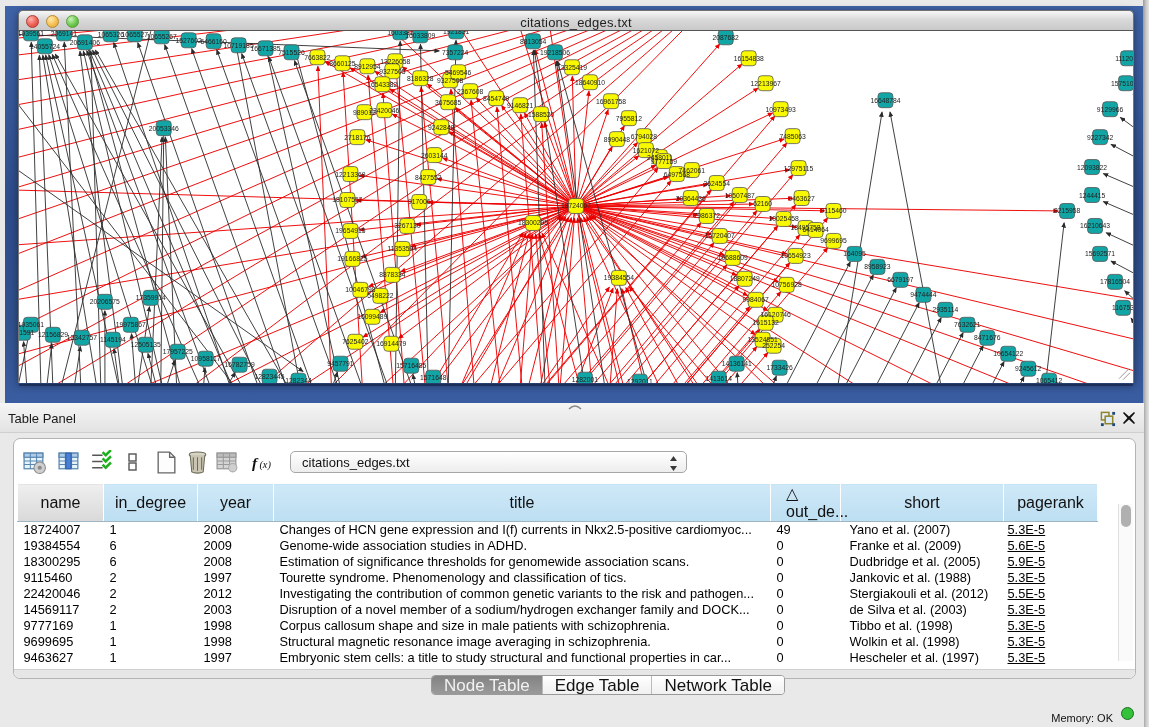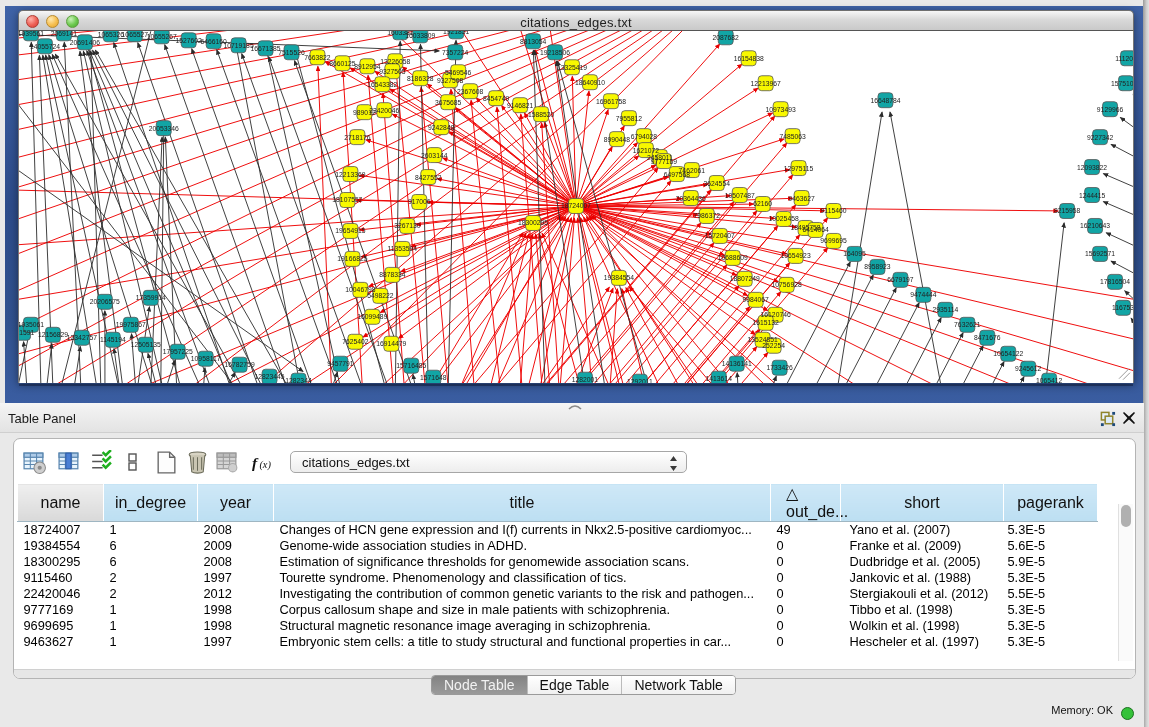--- a/index.html
+++ b/index.html
@@ -25,31 +25,31 @@
 #tpfoot{position:absolute;left:0;bottom:0;width:100%;height:9px;background:#e6e6e6;border-top:1px solid #d0d0d0;}
 #toolbar{position:absolute;left:0px;top:0px;width:100%;height:44px;}
 .ticon{position:absolute;top:11px;}
 #combo{position:absolute;left:276px;top:12px;width:397px;height:22px;border:1px solid #a6a6a6;border-radius:5px;background:linear-gradient(#ffffff,#ededed);font-size:13px;color:#111;line-height:21px;padding-left:11px;}
 #tblwrap{position:absolute;left:3px;top:44px;width:1102px;height:184px;overflow:hidden;}
 table{border-collapse:collapse;table-layout:fixed;width:1080px;font-size:12.8px;}
 th{height:22px;font-weight:normal;font-size:16px;background:linear-gradient(#cfe8f7,#bcdff2);border:1px solid #ffffff;border-bottom:1px solid #9fb6c2;color:#111;}
 th.gray{background:linear-gradient(#efefef,#d9d9d9);}
 td{height:16px;padding:0 0 0 6px;white-space:nowrap;overflow:hidden;color:#000;}
 td.c6{padding-left:9px;}
-td.c7{padding-left:4px;}
+td.c7{padding-left:4px;text-decoration:underline;}
 
 #vsb{position:absolute;right:2px;top:65px;width:15px;height:157px;background:#fafafa;border-left:1px solid #e0e0e0;}
 #vsb .th{position:absolute;left:2px;top:1px;width:10px;height:22px;border-radius:5px;background:#b0b0b0;}
 
 #tabs{position:absolute;left:431px;top:272px;height:20px;display:flex;border:1px solid #9a9a9a;border-radius:4px;overflow:hidden;background:#fff;}
-.tab{font-size:14px;line-height:19px;padding:0 12px;color:#111;background:linear-gradient(#ffffff,#f0f0f0);border-left:1px solid #bbb;}
+.tab{font-size:17px;line-height:19px;padding:0 12px;color:#111;background:linear-gradient(#ffffff,#f0f0f0);border-left:1px solid #bbb;}
 .tab:first-child{border-left:none;}
 .tab.sel{background:linear-gradient(#838383,#9a9a9a);color:#f2f2f2;}
 #status{position:absolute;left:0;top:297px;width:1144px;height:27px;font-size:11px;color:#111;}
-#status .mem{position:absolute;right:31px;top:4px;}
+#status .mem{position:absolute;right:31px;top:12px;}
 #status .dot{position:absolute;right:10px;top:7px;width:13px;height:13px;border-radius:50%;background:#35c23a;border:1.5px solid #1c7020;}
 </style></head>
 <body>
 <div id="stage">
 <div id="desk"></div>
 <div id="gwin">
   <div id="tbar">
     <div class="tl" style="left:7px;background:radial-gradient(circle at 35% 30%,#ffb3ab,#ee6156 55%,#d43b30);border:1px solid #b03c34;"></div>
     <div class="tl" style="left:27px;background:radial-gradient(circle at 35% 30%,#ffe9b0,#f6bf50 55%,#e0a32e);border:1px solid #b88a2e;"></div>
     <div class="tl" style="left:47px;background:radial-gradient(circle at 35% 30%,#c9f2b8,#6cc94e 55%,#4aa32e);border:1px solid #5d9e3e;"></div>
@@ -713,20 +713,29 @@
 <tr>
                 <td class="c1">22420046</td>
                 <td class="c2">2</td>
                 <td class="c3">2012</td>
                 <td class="c4">Investigating the contribution of common genetic variants to the risk and pathogen...</td>
                 <td class="c5">0</td>
                 <td class="c6">Stergiakouli et al. (2012)</td>
                 <td class="c7">5.5E-5</td>
               </tr>
 <tr>
+                <td class="c1">14569117</td>
+                <td class="c2">2</td>
+                <td class="c3">2003</td>
+                <td class="c4">Disruption of a novel member of a sodium/hydrogen exchanger family and DOCK...</td>
+                <td class="c5">0</td>
+                <td class="c6">de Silva et al. (2003)</td>
+                <td class="c7">5.3E-5</td>
+              </tr>
+<tr>
                 <td class="c1">9777169</td>
                 <td class="c2">1</td>
                 <td class="c3">1998</td>
                 <td class="c4">Corpus callosum shape and size in male patients with schizophrenia.</td>
                 <td class="c5">0</td>
                 <td class="c6">Tibbo et al. (1998)</td>
                 <td class="c7">5.3E-5</td>
               </tr>
 <tr>
                 <td class="c1">9699695</td>

